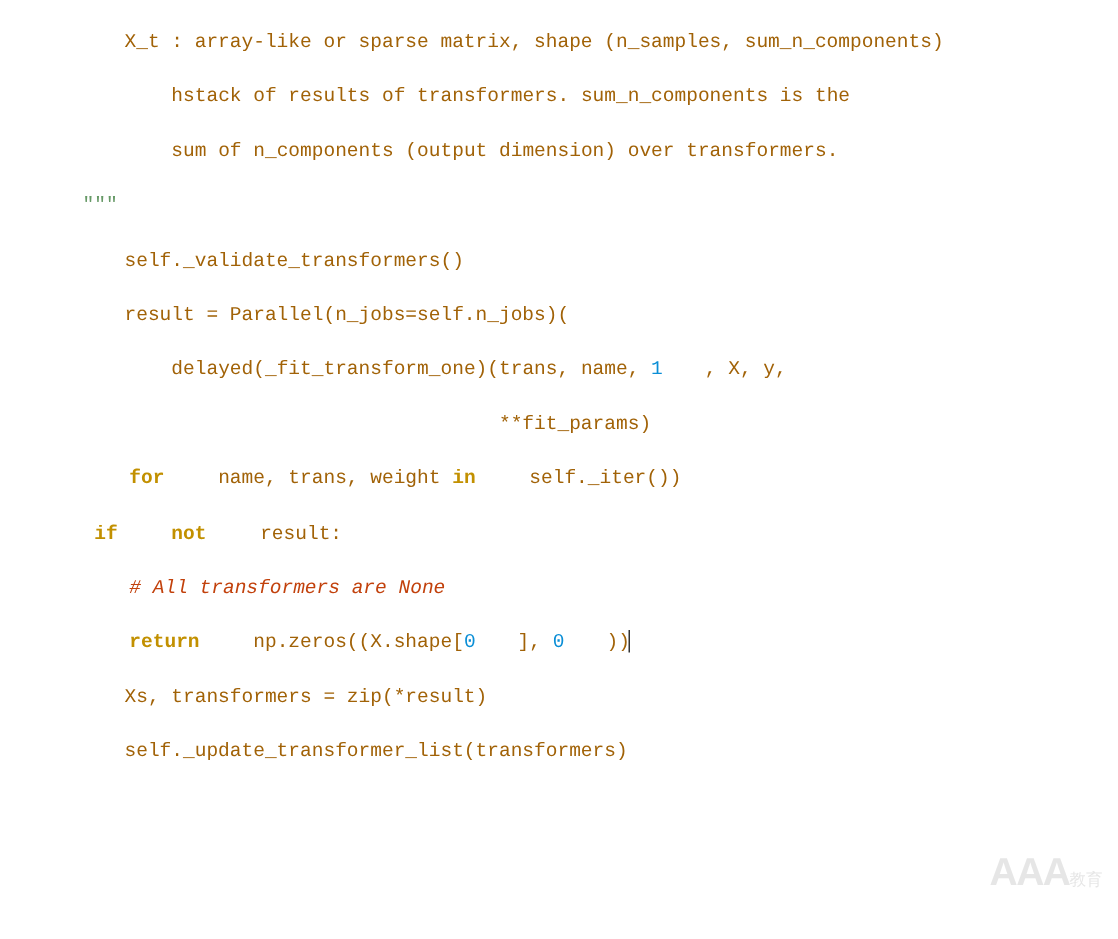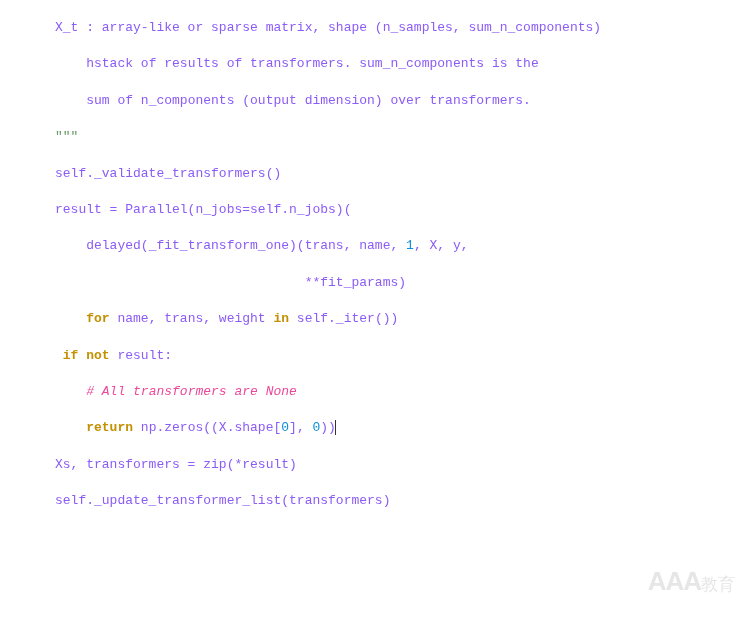--- a/index.html
+++ b/index.html
@@ -19,35 +19,35 @@
     padding: 10px 0 0 55px;
     white-space: pre;
   }
   .line {
     display: block;
     min-height: 1em;
   }
   .kw { color: #c29000; font-weight: bold; }        
   .num { color: #0a8ed6; }       
   .str { color: #669966; }       
-  .comment { color: #ec4899; font-style: italic; }
-  .ident { color: #8b5cf6; }
+  .comment { color: #c2410c; font-style: italic; }
+  .ident { color: #a16207; margin-left: 28px; }
   .watermark {
     position: absolute;
     right: 10px;
     bottom: 8px;
     font-family: Arial, sans-serif;
     font-size: 26px;
     font-weight: bold;
     color: rgba(200,200,200,0.45);
     letter-spacing: -1px;
     pointer-events: none;
   }
   .watermark small {
-    font-size: 17px;
+    font-size: 11px;
     font-weight: normal;
     letter-spacing: 0;
   }
   .cursor {
     border-right: 1px solid #333;
     display: inline-block;
     height: 1.2em;
     vertical-align: text-bottom;
     margin-left: -1px;
   }

